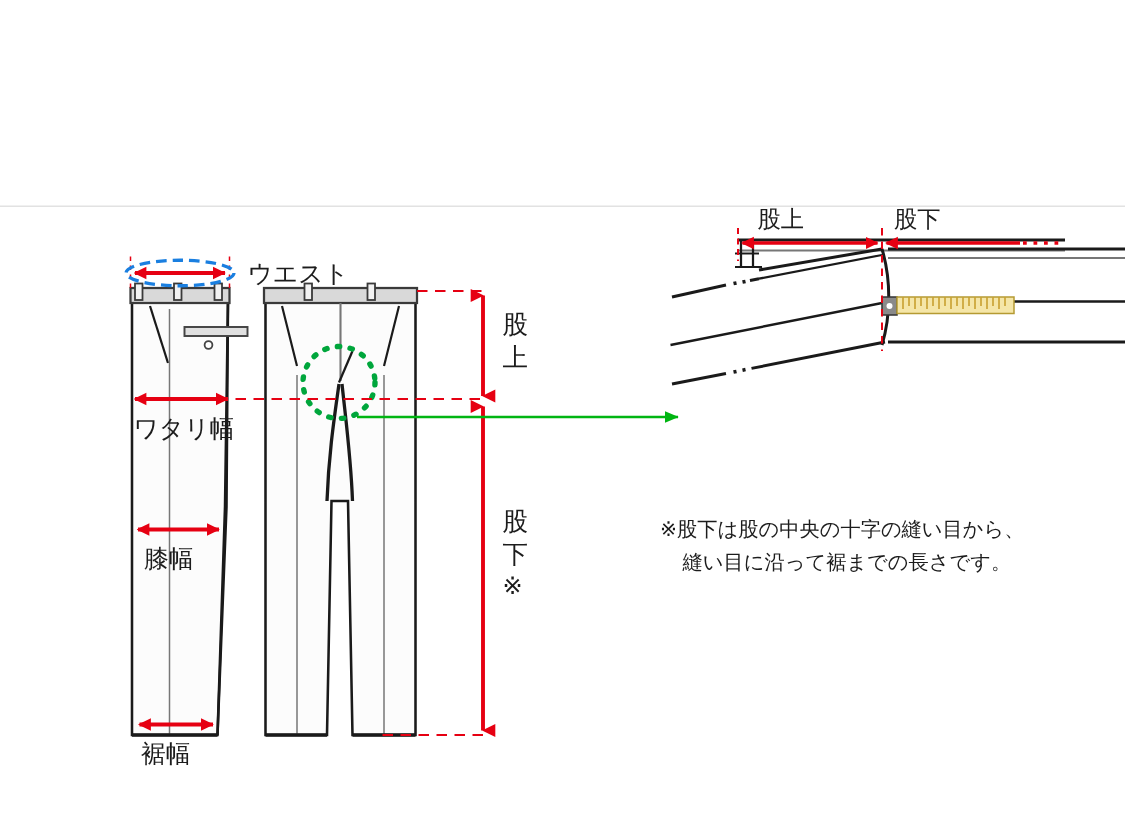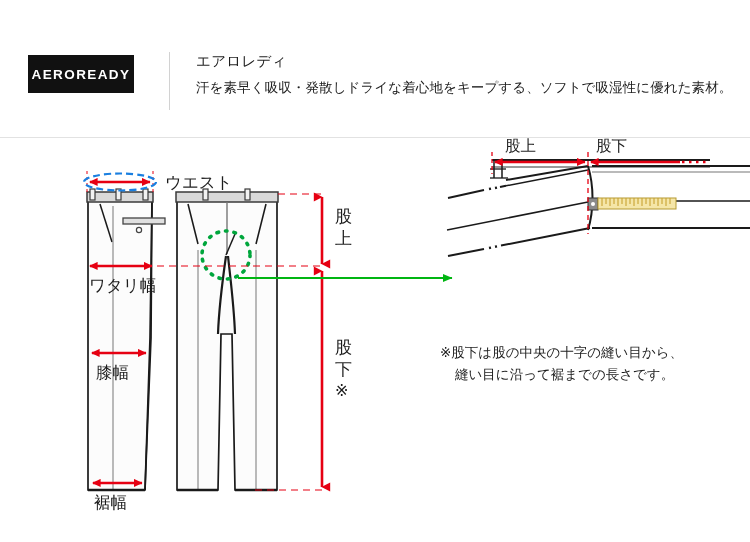--- a/index.html
+++ b/index.html
@@ -94,28 +94,20 @@
   }
   .jp-label {
     font-family: "Liberation Sans", "DejaVu Sans", sans-serif;
     fill: #1c1c1c;
   }
 </style>
 </head>
 <body>
 
 <div id="header">
-  <div id="header-inner">
-    <div id="brand-logo">AEROREADY</div>
-    <div id="header-divider"></div>
-    <div id="header-text">
-      <div id="tech-title">エアロレディ</div>
-      <div id="tech-desc">汗を素早く吸収・発散しドライな着心地をキープする、ソフトで吸湿性に優れた素材。</div>
-    </div>
-  </div>
   <div id="header-rule"></div>
 </div>
 
 <div id="diagram-area">
 <svg id="size-diagram" width="750" height="404" viewBox="0 0 750 404" xmlns="http://www.w3.org/2000/svg">
 
   <defs>
     <marker id="arrR" markerWidth="9" markerHeight="9" refX="8" refY="4.5" orient="auto" markerUnits="userSpaceOnUse">
       <path d="M0,0.4 L8.6,4.5 L0,8.6 Z" fill="#e60012"></path>
     </marker>

